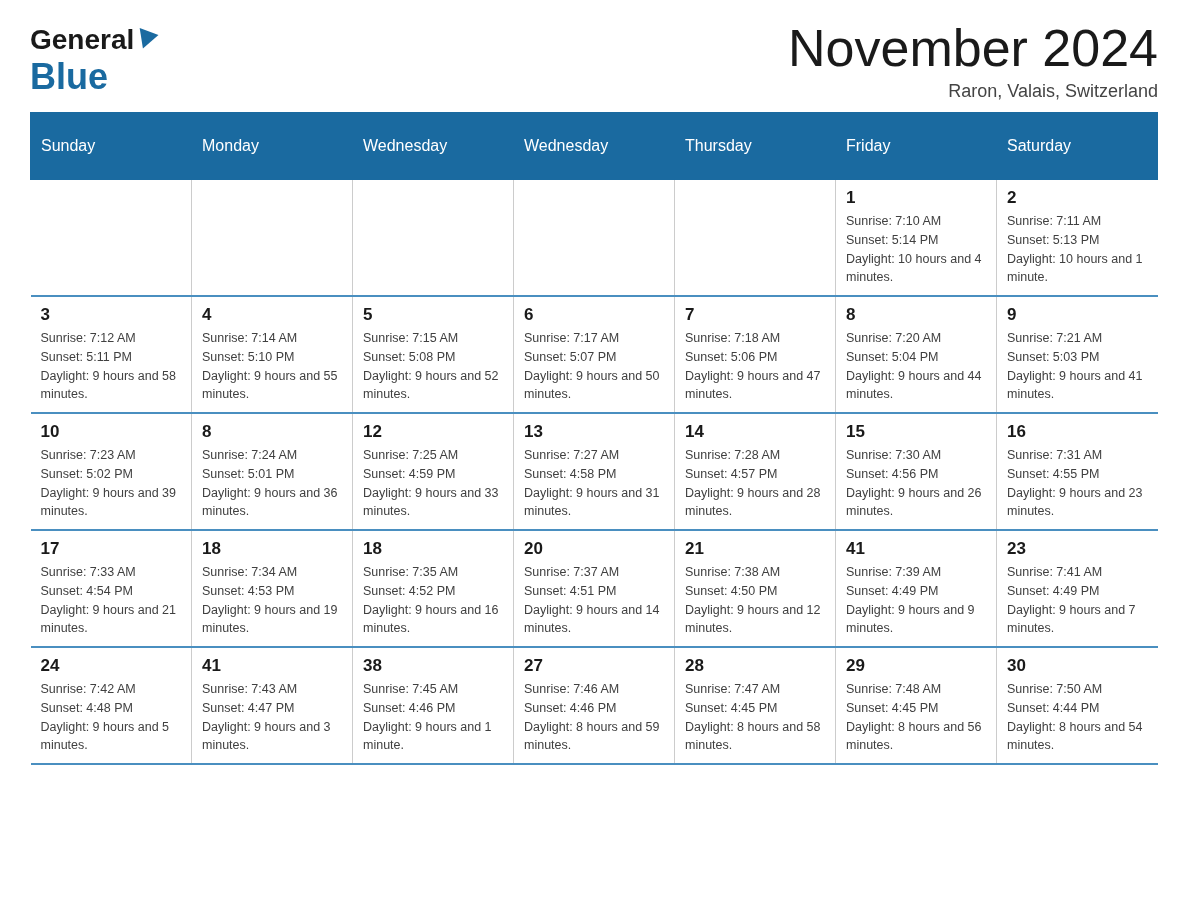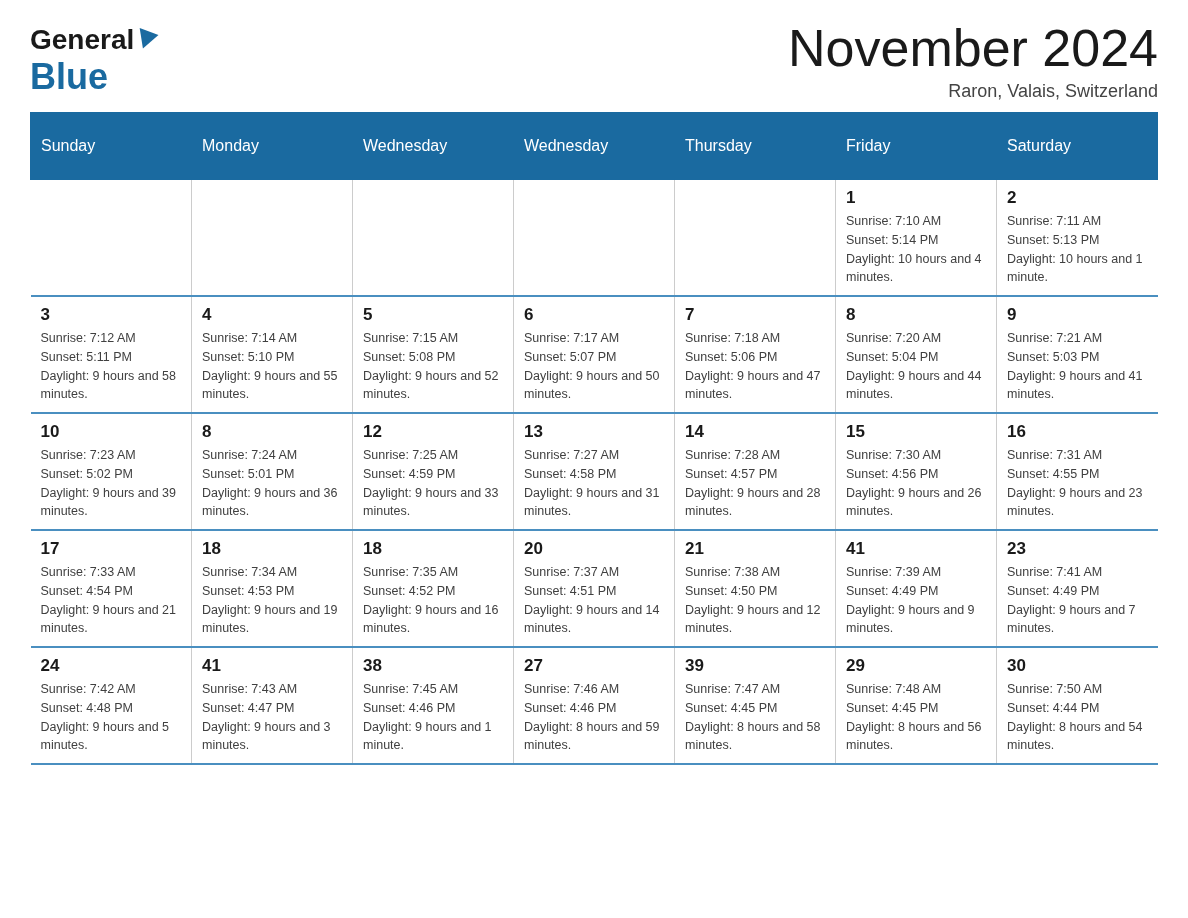--- a/index.html
+++ b/index.html
@@ -245,21 +245,21 @@
         </td>
         <td>
           <span class="day-number">38</span>
           <div class="day-info">Sunrise: 7:45 AM<br>Sunset: 4:46 PM<br>Daylight: 9 hours and 1 minute.</div>
         </td>
         <td>
           <span class="day-number">27</span>
           <div class="day-info">Sunrise: 7:46 AM<br>Sunset: 4:46 PM<br>Daylight: 8 hours and 59 minutes.</div>
         </td>
         <td>
-          <span class="day-number">39</span>
+          <span class="day-number">28</span>
           <div class="day-info">Sunrise: 7:47 AM<br>Sunset: 4:45 PM<br>Daylight: 8 hours and 58 minutes.</div>
         </td>
         <td>
           <span class="day-number">29</span>
           <div class="day-info">Sunrise: 7:48 AM<br>Sunset: 4:45 PM<br>Daylight: 8 hours and 56 minutes.</div>
         </td>
         <td>
           <span class="day-number">30</span>
           <div class="day-info">Sunrise: 7:50 AM<br>Sunset: 4:44 PM<br>Daylight: 8 hours and 54 minutes.</div>
         </td>

